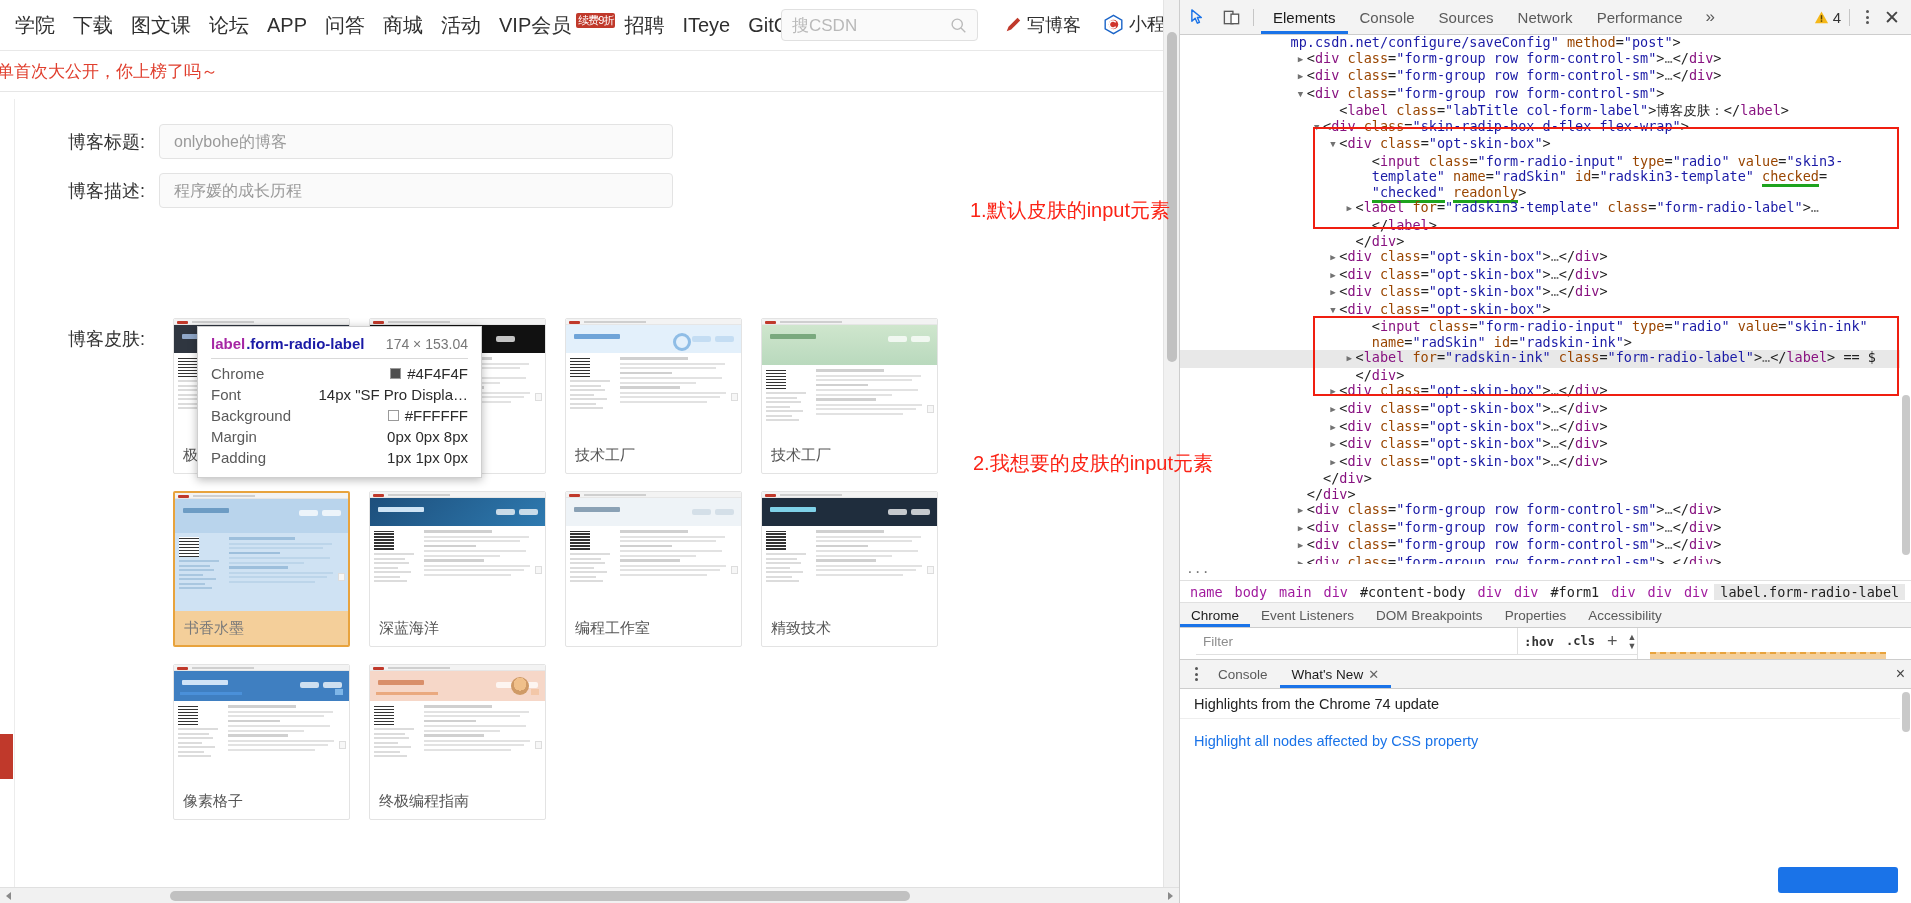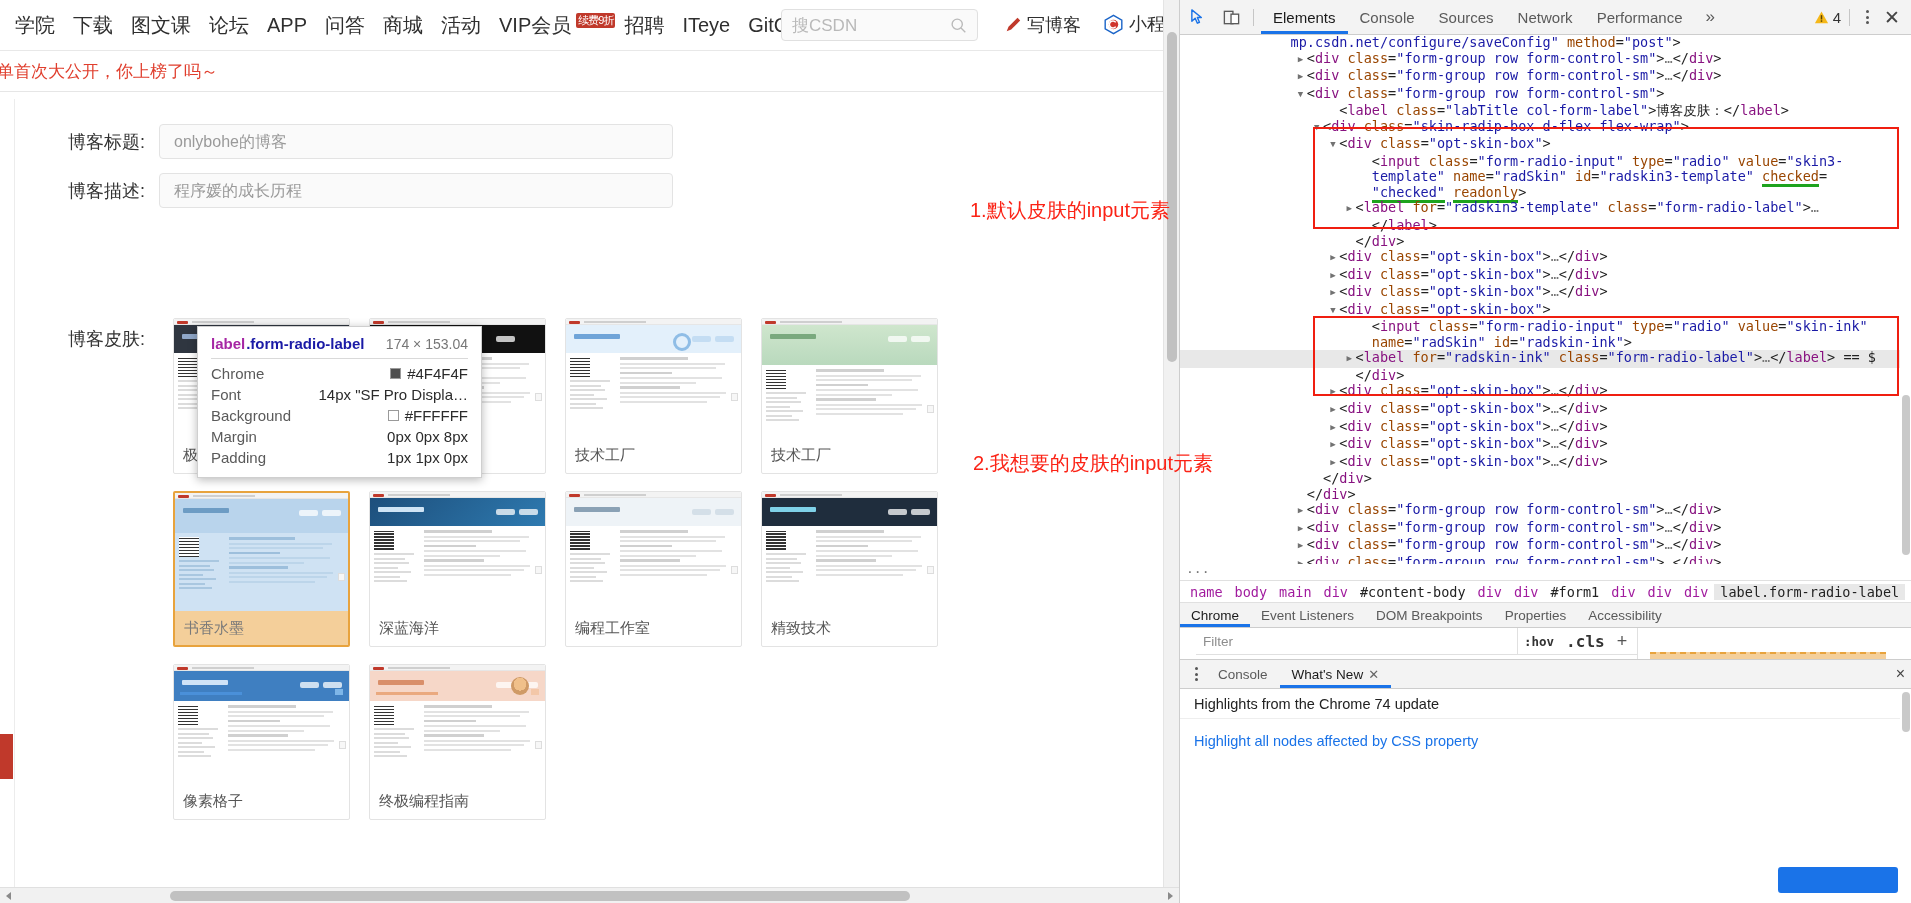--- a/index.html
+++ b/index.html
@@ -338,21 +338,21 @@
     background: #fff; border-bottom: 1px solid #e0e0e0;
     display: flex; align-items: center;
   }
   .flt-box {
     width: 322px; height: 26px; border-right: 1px solid #e0e0e0;
     display: flex; align-items: center; padding-left: 7px;
     font-size: 13.5px; color: #8d8d8d;
   }
   .flt-hov { font-family: "DejaVu Sans Mono", monospace; font-size: 12.5px;
              color: #333; padding: 0 6px; font-weight: bold; }
-  .flt-cls { font-family: "DejaVu Sans Mono", monospace; font-size: 16px;
+  .flt-cls { font-family: "DejaVu Sans Mono", monospace; font-size: 12px;
              color: #333; padding: 0 6px; font-weight: bold; }
   .flt-plus { font-size: 18px; color: #555; padding: 0 6px; }
   .flt-spin { display: flex; flex-direction: column; gap: 1px; padding-left: 4px; }
   .flt-spin span { font-size: 9px; color: #555; line-height: 8px; }
   .styles-right {
     position: absolute; left: 457px; top: 628px; width: 275px; height: 36px;
     background: #fff; border-left: 1px solid #e0e0e0;
   }
   .dashed-swatch {
     position: absolute; left: 12px; top: 24px; width: 236px; height: 8px;

